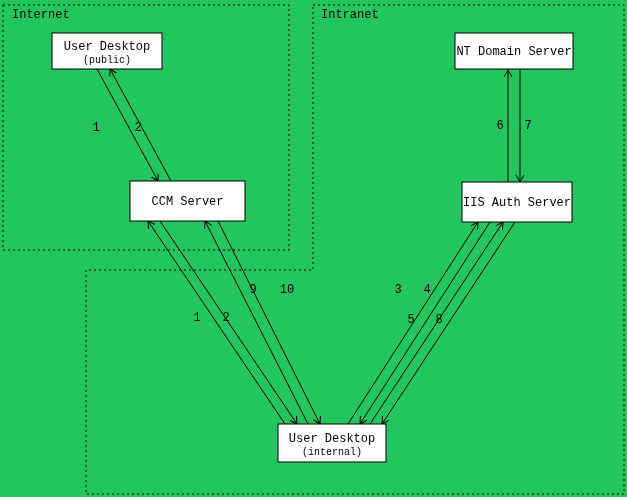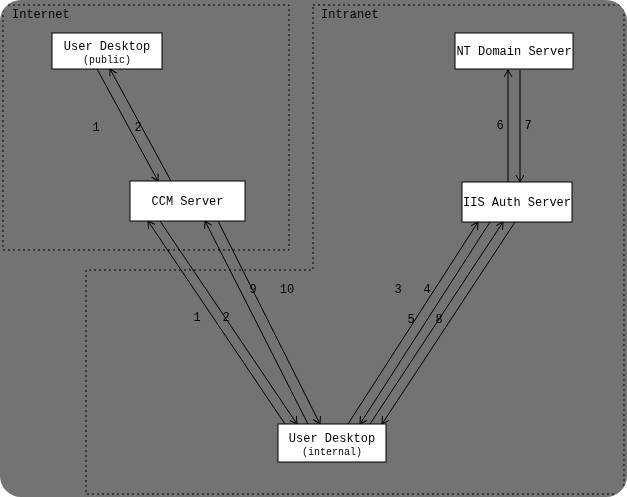--- a/index.html
+++ b/index.html
@@ -4,24 +4,23 @@
 <style>
   html, body {
     margin: 0;
     padding: 0;
     background: #ffffff;
   }
   .canvas {
     position: relative;
     width: 627px;
     height: 497px;
-    background: #737373;
+    background: #22c55e;
     font-family: "Liberation Mono", monospace;
     overflow: hidden;
-    border-radius: 21px;
   }
   svg { display: block; }
   .zone-border {
     fill: none;
     stroke: #000000;
     stroke-width: 1;
     stroke-dasharray: 2 3;
   }
   .zone-label {
     font-family: "Liberation Mono", monospace;

